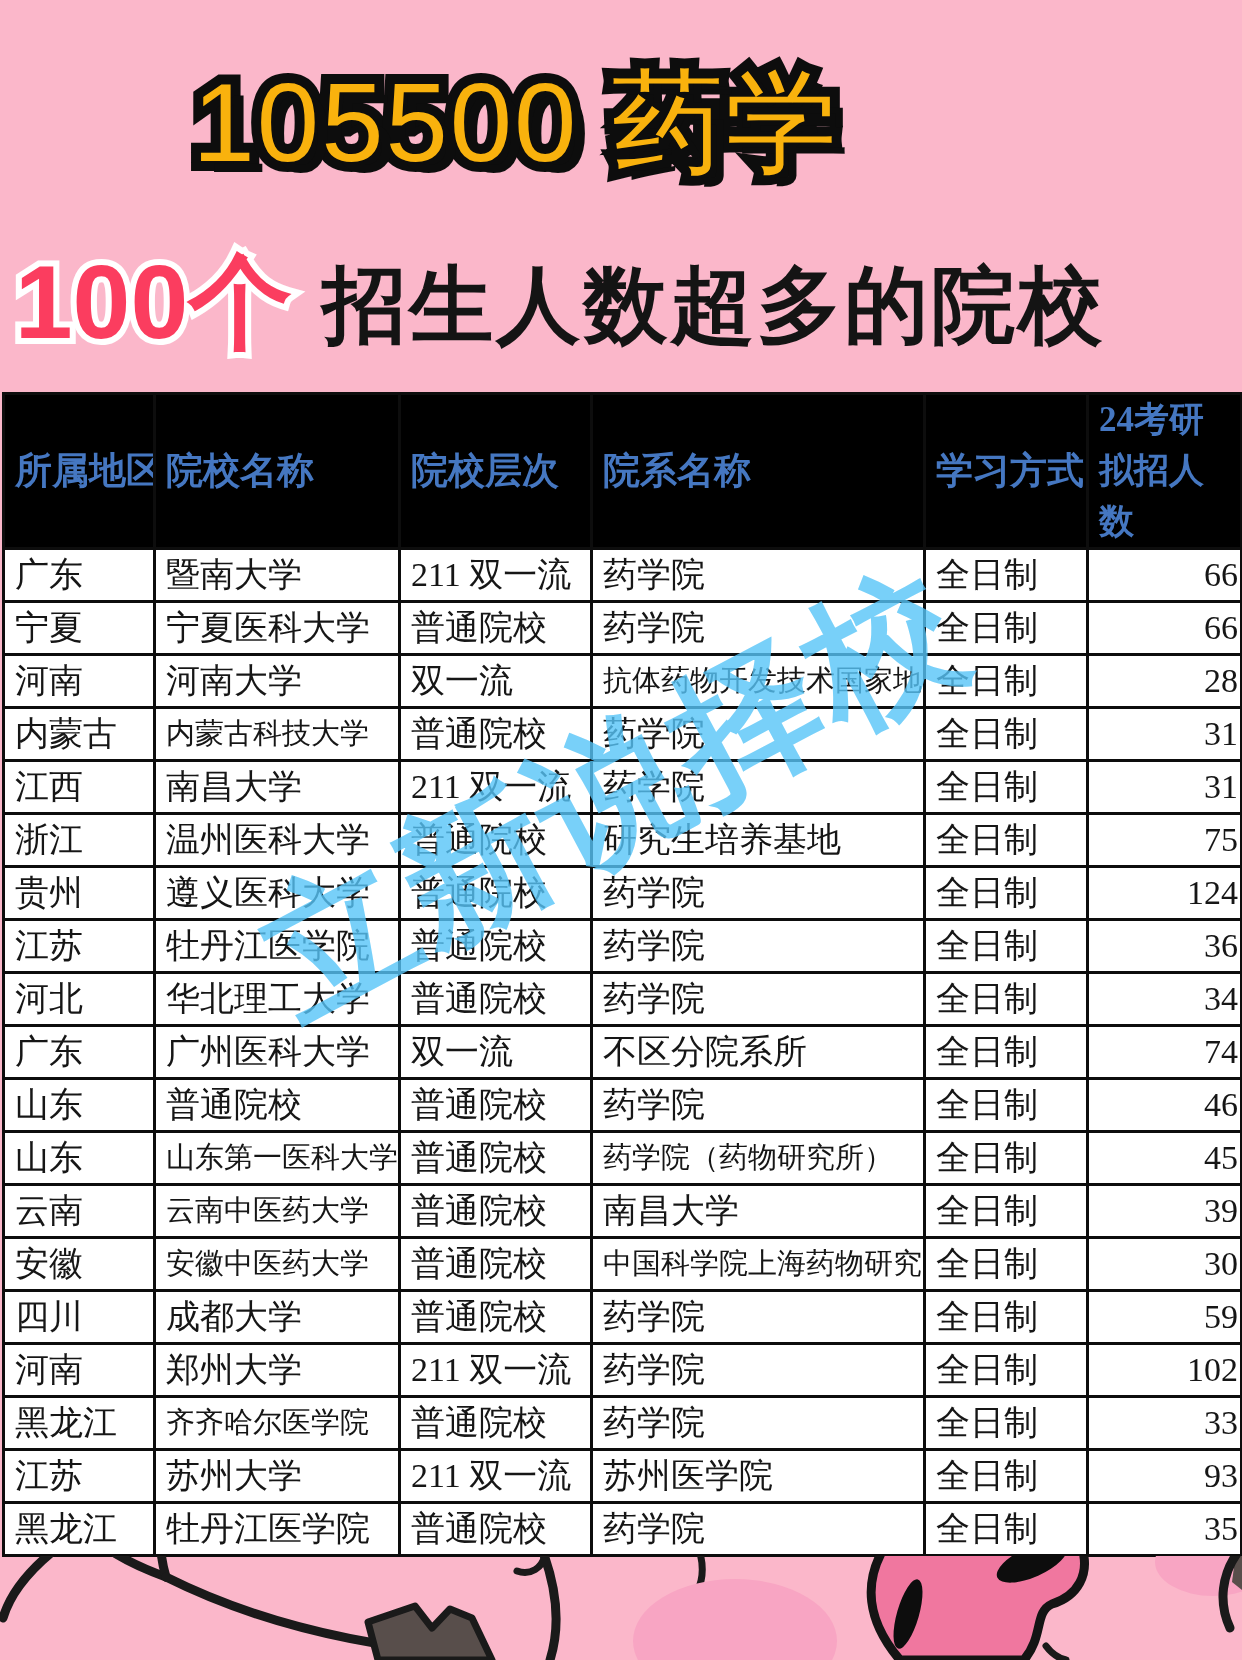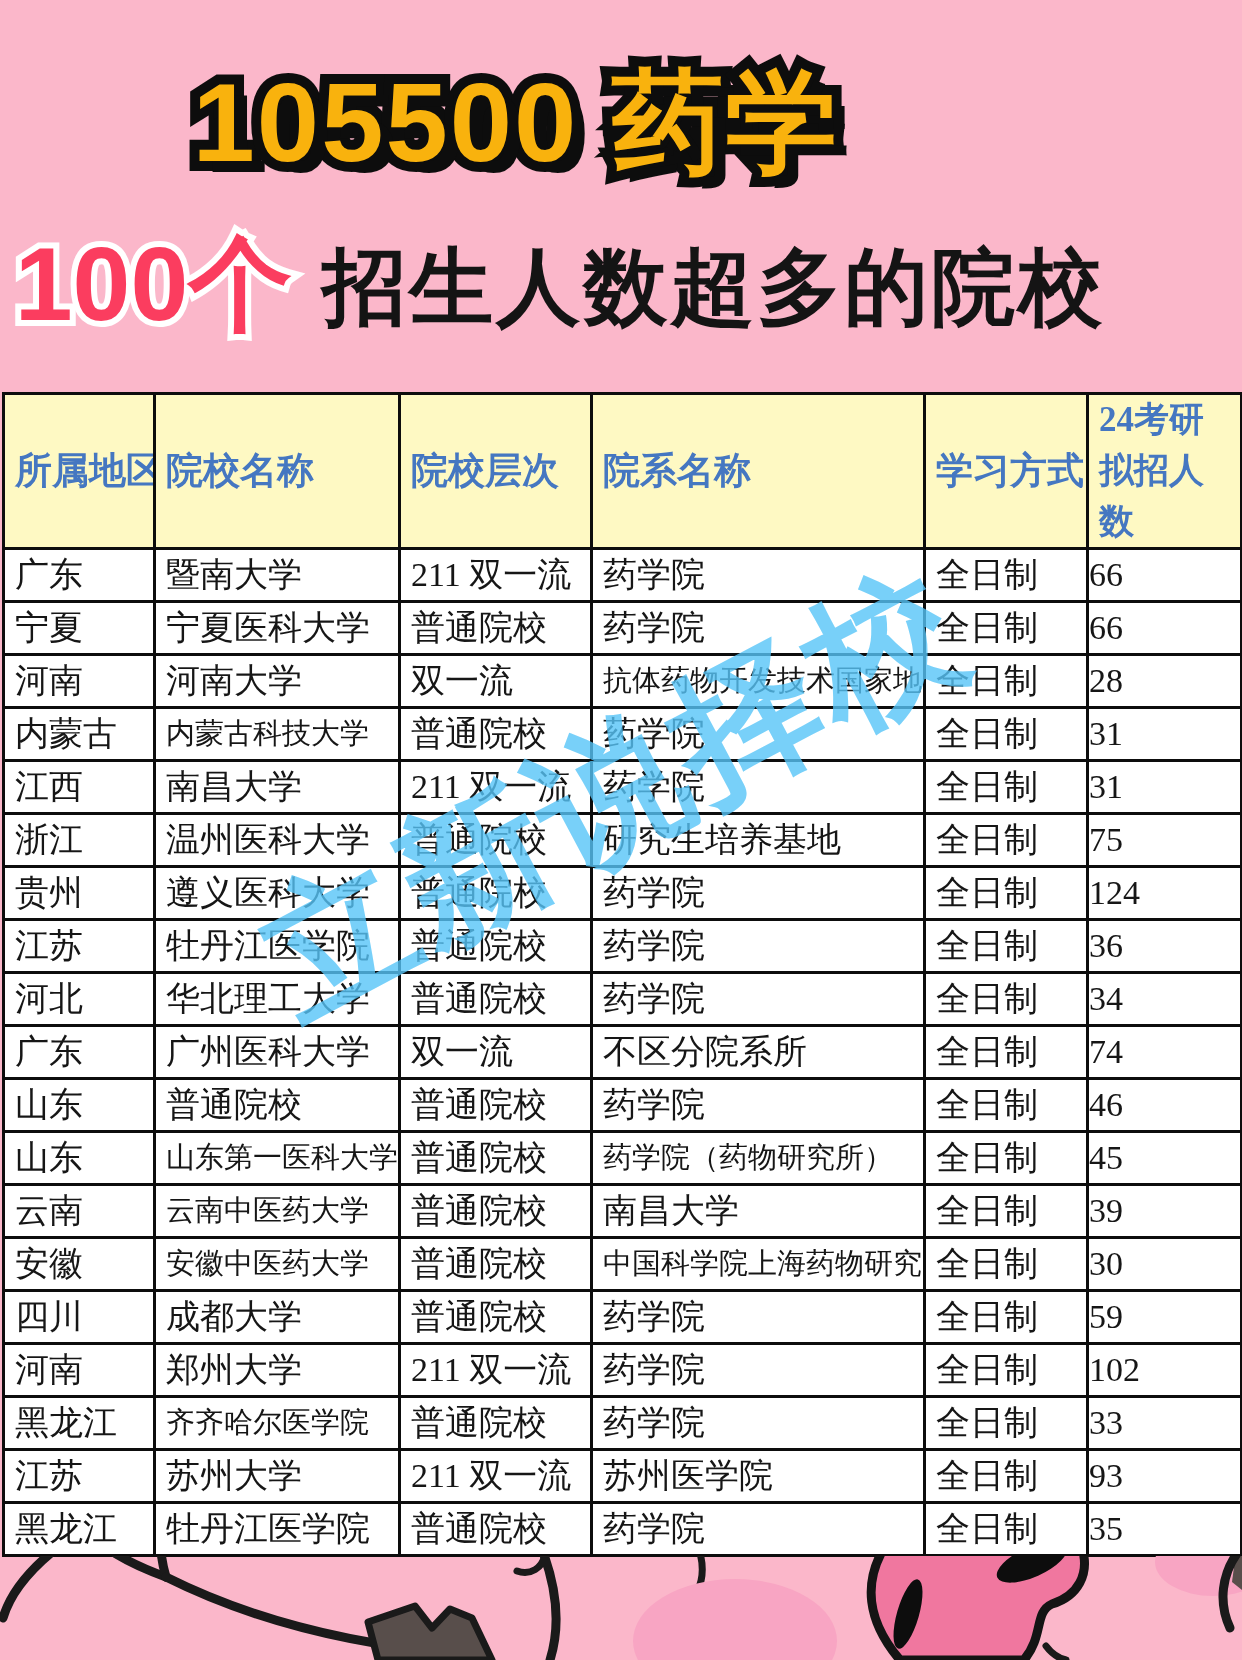--- a/index.html
+++ b/index.html
@@ -7,30 +7,30 @@
     width:1242px;height:1660px;
     background:#FBB7CA;
     position:relative;
     overflow:hidden;
     font-family:"Liberation Sans", sans-serif;
   }
   
   .title{
     position:absolute;top:48px;left:0;width:1032px;
     text-align:center;
-    font-size:112px;font-weight:bold;
+    font-size:112px;font-weight:normal;
     color:#F9B20D;
     -webkit-text-stroke:20px #0d0d0d;
     paint-order:stroke fill;
     text-shadow:13px 11px 0 #0d0d0d;
     letter-spacing:2px;
     white-space:nowrap;
   }
   .subtitle{
-    position:absolute;top:216px;left:0;width:1120px;
+    position:absolute;top:234px;left:0;width:1120px;
     text-align:center;font-weight:bold;white-space:nowrap;
   }
   .sub-hl{
     font-size:104px;color:#FB3D5F;
     -webkit-text-stroke:12px #ffffff;
     paint-order:stroke fill;
     vertical-align:-4px;
   }
   .sub-rest{
     font-size:84px;color:#141414;margin-left:30px;letter-spacing:3px;
@@ -42,30 +42,30 @@
   }
   th,td{
     border:3px solid #0d0d0d;
     overflow:hidden;white-space:nowrap;
     vertical-align:middle;
   }
   th{
     color:#4577C1;font-size:37px;font-weight:bold;
     font-family:"Liberation Serif", serif;
     text-align:left;padding:0 4px 0 10px;height:90px;
-    background:#fef9c3;
+    background:#000000;
   }
   th.c5{white-space:pre-line;font-size:35px;line-height:1.45;}
   td{
     font-family:"Liberation Serif", serif;
     font-size:34px;color:#161616;
     height:50px;padding:0 2px 0 10px;
     background:#ffffff;
   }
-  td.c5{text-align:left;padding-left:0;}
+  td.c5{text-align:right;padding-left:0;}
   td.sm{font-size:29px;}
   
   .watermark{
     position:absolute;left:228px;top:714px;width:764px;height:160px;
     text-align:center;line-height:160px;
     font-size:148px;font-weight:bold;letter-spacing:6px;white-space:nowrap;
     color:rgba(86,196,248,0.8);
     transform:rotate(-28deg);
     z-index:6;pointer-events:none;
   }

